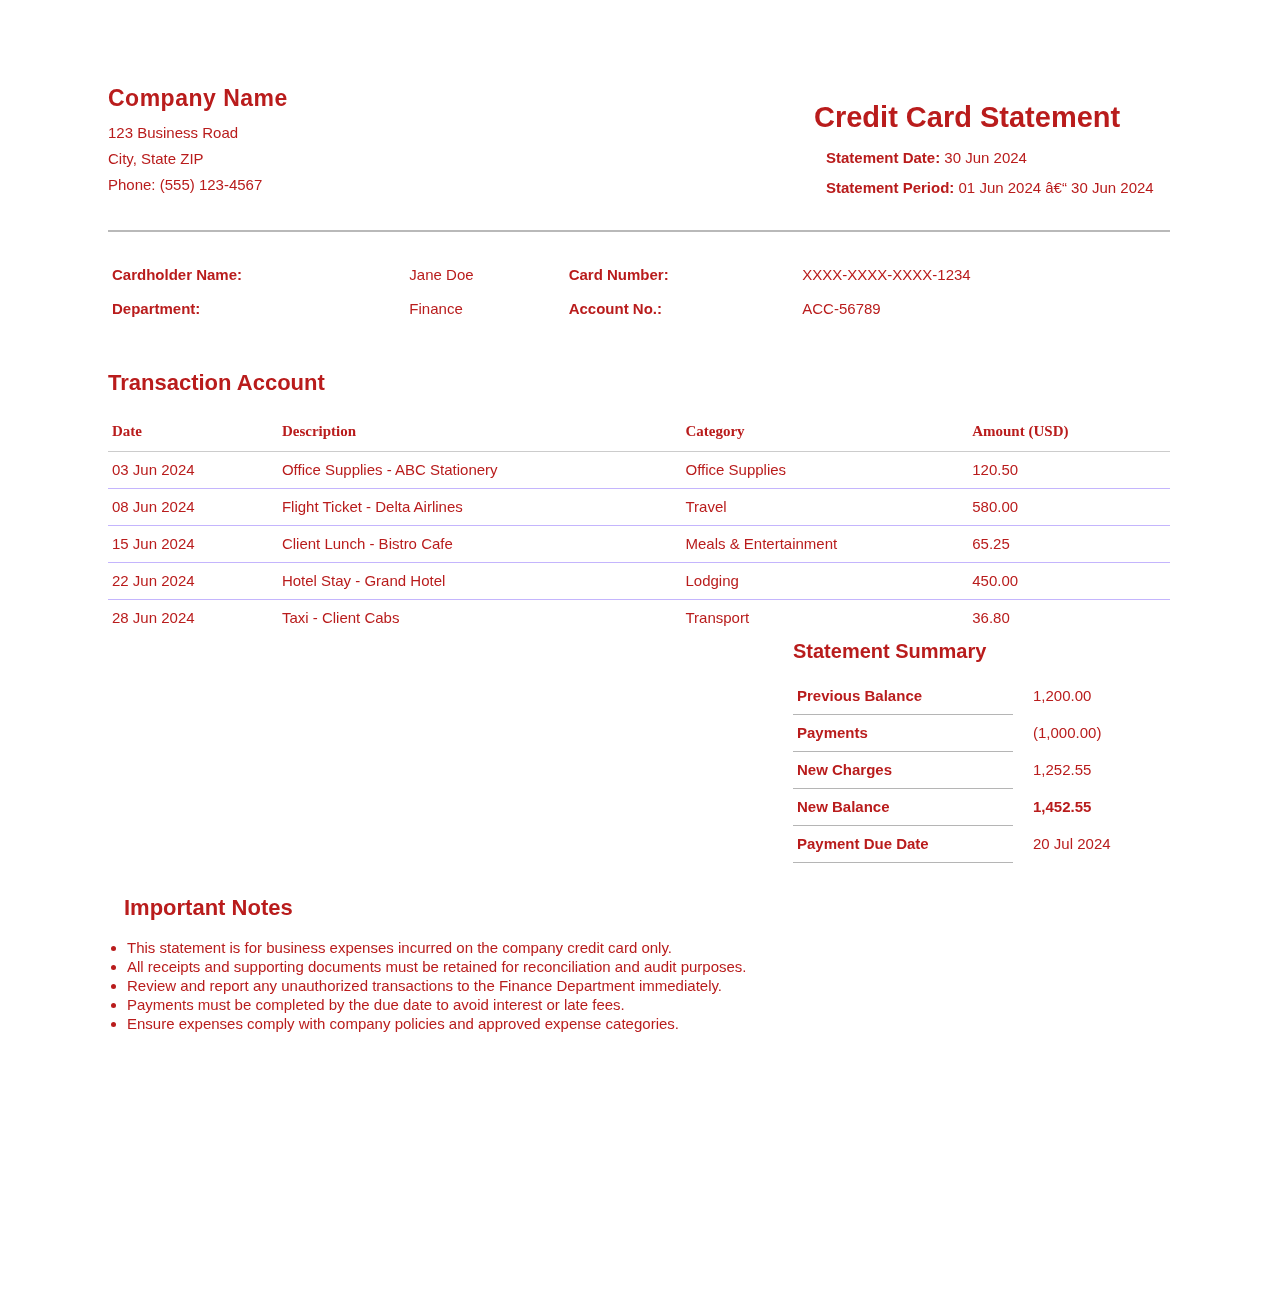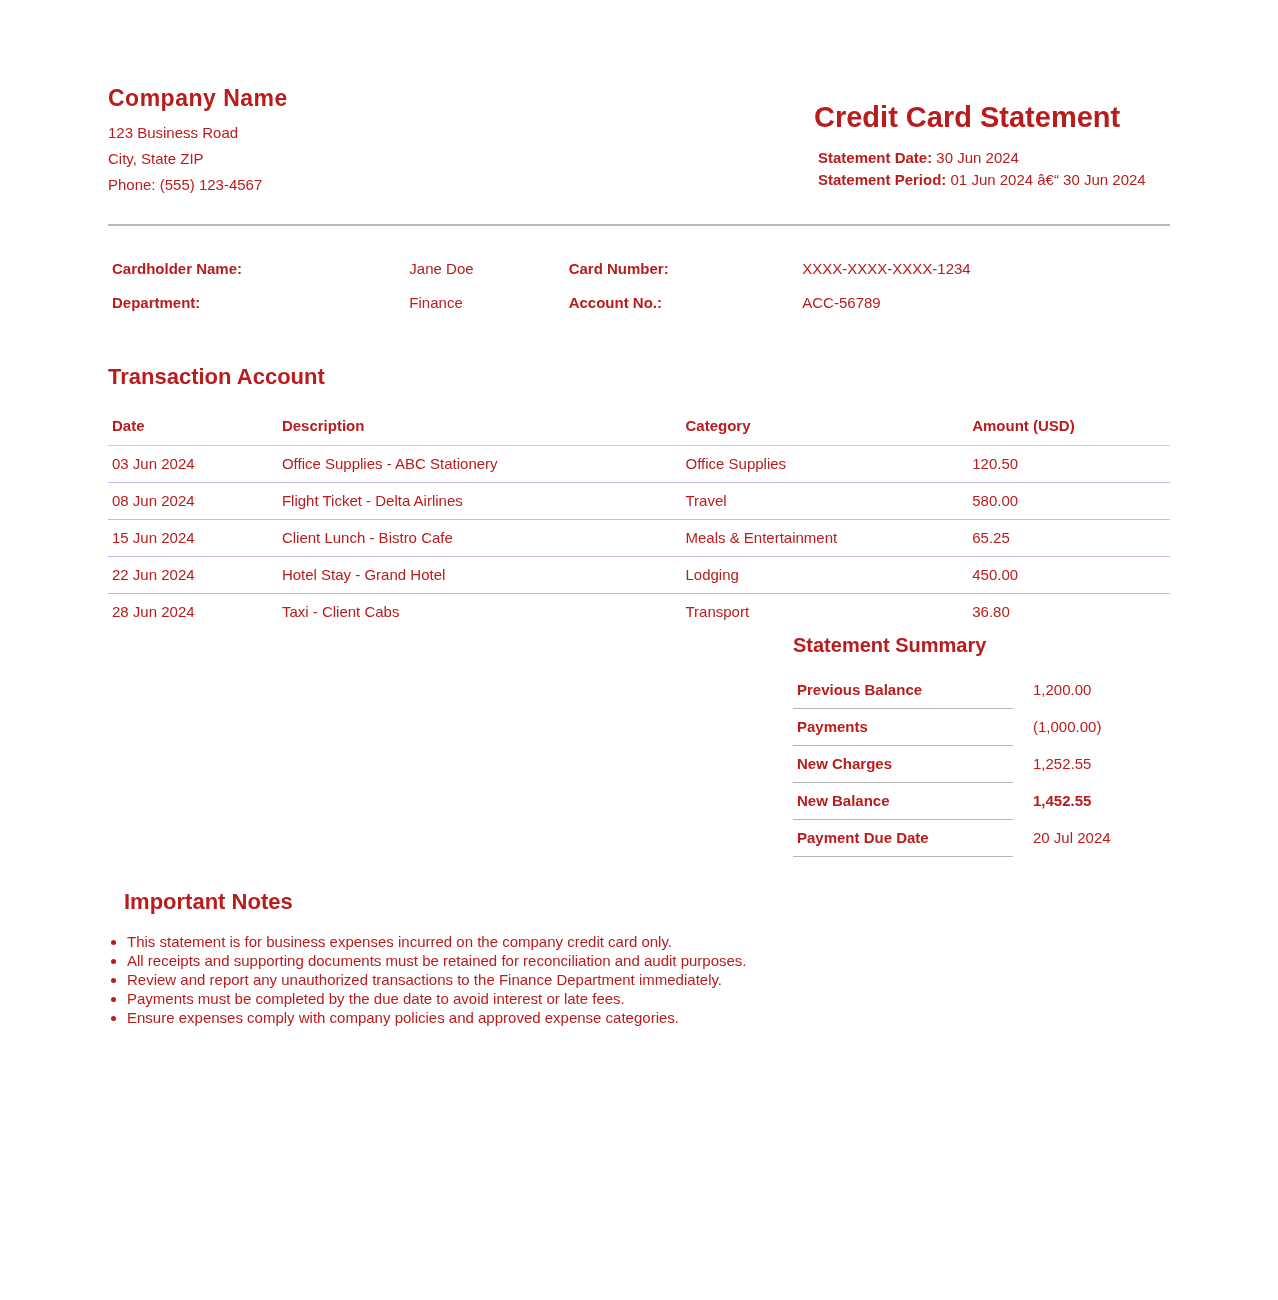--- a/index.html
+++ b/index.html
@@ -16,41 +16,41 @@
   }
 
   
   .doc-header { display: flex; justify-content: space-between; align-items: flex-start; }
   .company-block h1 {
     font-size: 23px; font-weight: bold; margin: 0 0 13px 0; letter-spacing: 0.5px;
   }
   .company-block p { margin: 0 0 11px 0; line-height: 15px; }
   .statement-block { width: 356px; padding-top: 16px; }
   .statement-block h1 { font-size: 29px; font-weight: bold; margin: 0 0 15px 0; }
-  .statement-block p { margin: 4px; line-height: 18px; }
+  .statement-block p { margin: 12px; line-height: 18px; }
   .b { font-weight: bold; }
   .header-divider { border: none; border-top: 2px solid #b9b9b9; margin: 21px 0 0 0; }
 
   
   .cardholder-table { width: 100%; border-collapse: collapse; margin-top: 26px; }
   .cardholder-table td { padding: 8px 4px 9px 4px; text-align: left; vertical-align: top; }
   .cardholder-table .c1 { width: 28%; }
   .cardholder-table .c2 { width: 15%; }
   .cardholder-table .c3 { width: 22%; }
   .cardholder-table .c4 { width: 35%; }
   .lab { font-weight: bold; }
 
   
   h2.section { font-size: 22px; font-weight: bold; margin: 44px 0 18px 0; }
 
   
   .tx-table { width: 100%; border-collapse: collapse; }
   .tx-table th {
     text-align: left; font-weight: bold; font-size: 15px;
-    padding: 9px 4px 11px 4px; border-bottom: 1px solid #cccccc;
+    padding: 9px 4px 11px 4px; border-bottom: 1px solid #cccccc; font-family: Liberation Serif, serif;
   }
   .tx-table td { padding: 9px 4px 10px 4px; border-bottom: 1px solid #c4b5fd; }
   .tx-table tbody tr:last-child td { border-bottom: none; }
   .tx-table .tc1 { width: 16%; }
   .tx-table .tc2 { width: 38%; }
   .tx-table .tc3 { width: 27%; }
   .tx-table .tc4 { width: 19%; }
 
   
   .summary-block { width: 377px; margin-left: auto; margin-top: 4px; }

